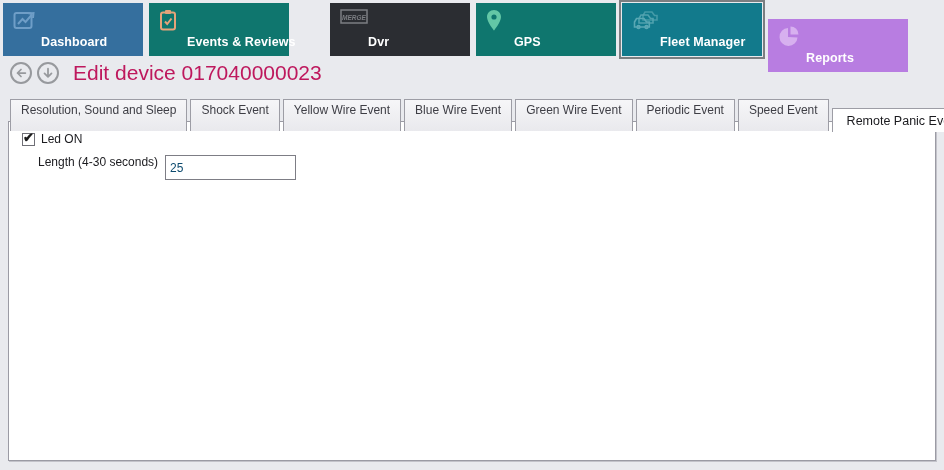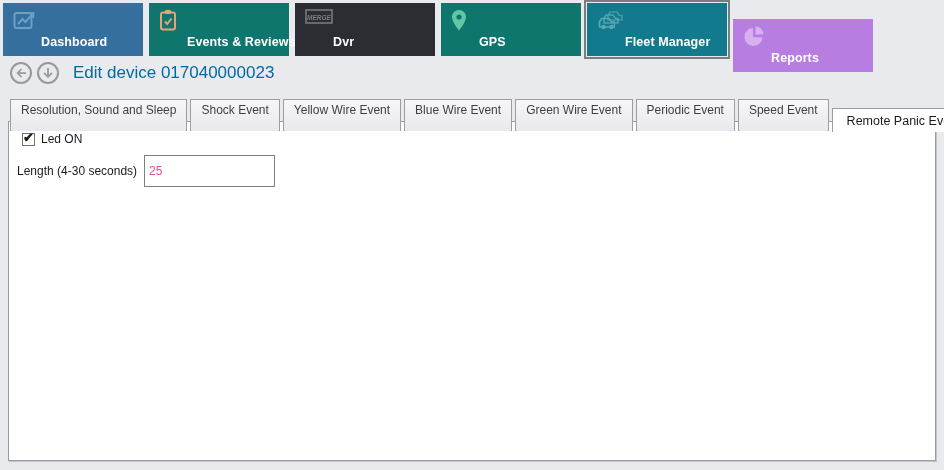--- a/index.html
+++ b/index.html
@@ -20,21 +20,21 @@
   .tile .tile-label{
     position:absolute;bottom:7px;left:10px;font-weight:bold;font-size:12.5px;
     letter-spacing:.1px;white-space:nowrap;padding-left:28px;
   }
   
   .page-header{position:absolute;left:10px;top:60px;height:26px;display:flex;align-items:center;gap:5px;}
   .circle-btn{
     width:22px;height:22px;border-radius:50%;border:2px solid #97999d;background:transparent;
     display:flex;align-items:center;justify-content:center;color:#97999d;padding:0;cursor:pointer;
   }
-  .page-title{font-size:17px;color:#0369a1;margin-left:9px;white-space:nowrap;}
+  .page-title{font-size:21px;color:#be185d;margin-left:9px;white-space:nowrap;}
   
   .tab-strip{position:absolute;left:10px;top:99px;display:flex;align-items:flex-end;z-index:3;}
   .tab{
     box-sizing:border-box;height:32px;padding:3px 10px 0 10px;margin-right:3px;
     font-size:12px;color:#3e3e45;white-space:nowrap;cursor:pointer;
     background:linear-gradient(#f6f6f8,#e9e9ed);
     border:1px solid #9d9da5;border-bottom:none;
   }
   .tab.active{
     height:24px;padding:5px 14px 0 14px;margin-bottom:-1px;
@@ -49,25 +49,25 @@
   .panel-inner{padding:10px 8px;}
   .check-row{display:flex;align-items:center;gap:6px;margin:0 0 9px 5px;cursor:pointer;}
   .checkbox{
     width:13px;height:13px;box-sizing:border-box;border:1px solid #6f6f76;background:#fff;
     position:relative;flex:0 0 auto;
   }
   .checkbox.checked::before{
     content:"\2714";position:absolute;left:0px;top:-4px;font-size:13px;font-weight:bold;color:#1b1b1b;
   }
   .check-label{font-size:12px;color:#1b1b1f;}
-  .field-row{display:flex;align-items:center;gap:7px;margin-left:0;}
+  .field-row{display:flex;gap:7px;margin-left:21px;}
   .field-label{font-size:12px;color:#1b1b1f;white-space:nowrap;}
   .text-input{
-    width:131px;height:32px;box-sizing:border-box;border:1px solid #7d7d85;background:#fff;
-    font-family:"Liberation Sans",sans-serif;font-size:12px;color:#ec4899;padding:1px 4px;outline:none;
+    width:131px;height:25px;box-sizing:border-box;border:1px solid #7d7d85;background:#fff;
+    font-family:"Liberation Sans",sans-serif;font-size:12px;color:#0c4a6e;padding:1px 4px;outline:none;
   }
   svg{display:block;}
 </style>
 </head>
 <body style="background: rgb(233, 234, 238);">
 
 <div class="tile-row">
 
   <div class="tile" style="background: rgb(53, 111, 158);">
     <span class="icon" style="color: rgb(111, 158, 199);">
@@ -84,21 +84,21 @@
     <span class="icon" style="color: rgb(230, 163, 121);">
       <svg width="18" height="23" viewBox="0 0 18 23">
         <rect x="2" y="3.5" width="14" height="17" rx="2" fill="none" stroke="currentColor" stroke-width="2"></rect>
         <rect x="6" y="1" width="6" height="4" rx="1" fill="currentColor"></rect>
         <polyline points="6,12.5 8.2,15 12.5,9.5" fill="none" stroke="currentColor" stroke-width="2"></polyline>
       </svg>
     </span>
     <span class="tile-label">Events &amp; Reviews</span>
   </div>
 
-  <div class="tile" style="background: rgb(43, 45, 50);">
+  <div class="tile" style="background: rgb(43, 45, 50); margin-left: 35px;">
     <span class="icon" style="color: rgb(124, 126, 131);">
       <svg width="28" height="15" viewBox="0 0 28 15">
         <rect x="1" y="1" width="26" height="13" fill="none" stroke="currentColor" stroke-width="1.5"></rect>
         <text x="14" y="10.5" font-size="6.5" font-style="italic" font-weight="bold" text-anchor="middle" fill="currentColor" font-family="Liberation Sans, sans-serif">MERGE</text>
       </svg>
     </span>
     <span class="tile-label">Dvr</span>
   </div>
 
   <div class="tile" style="background: #0f766e;">

